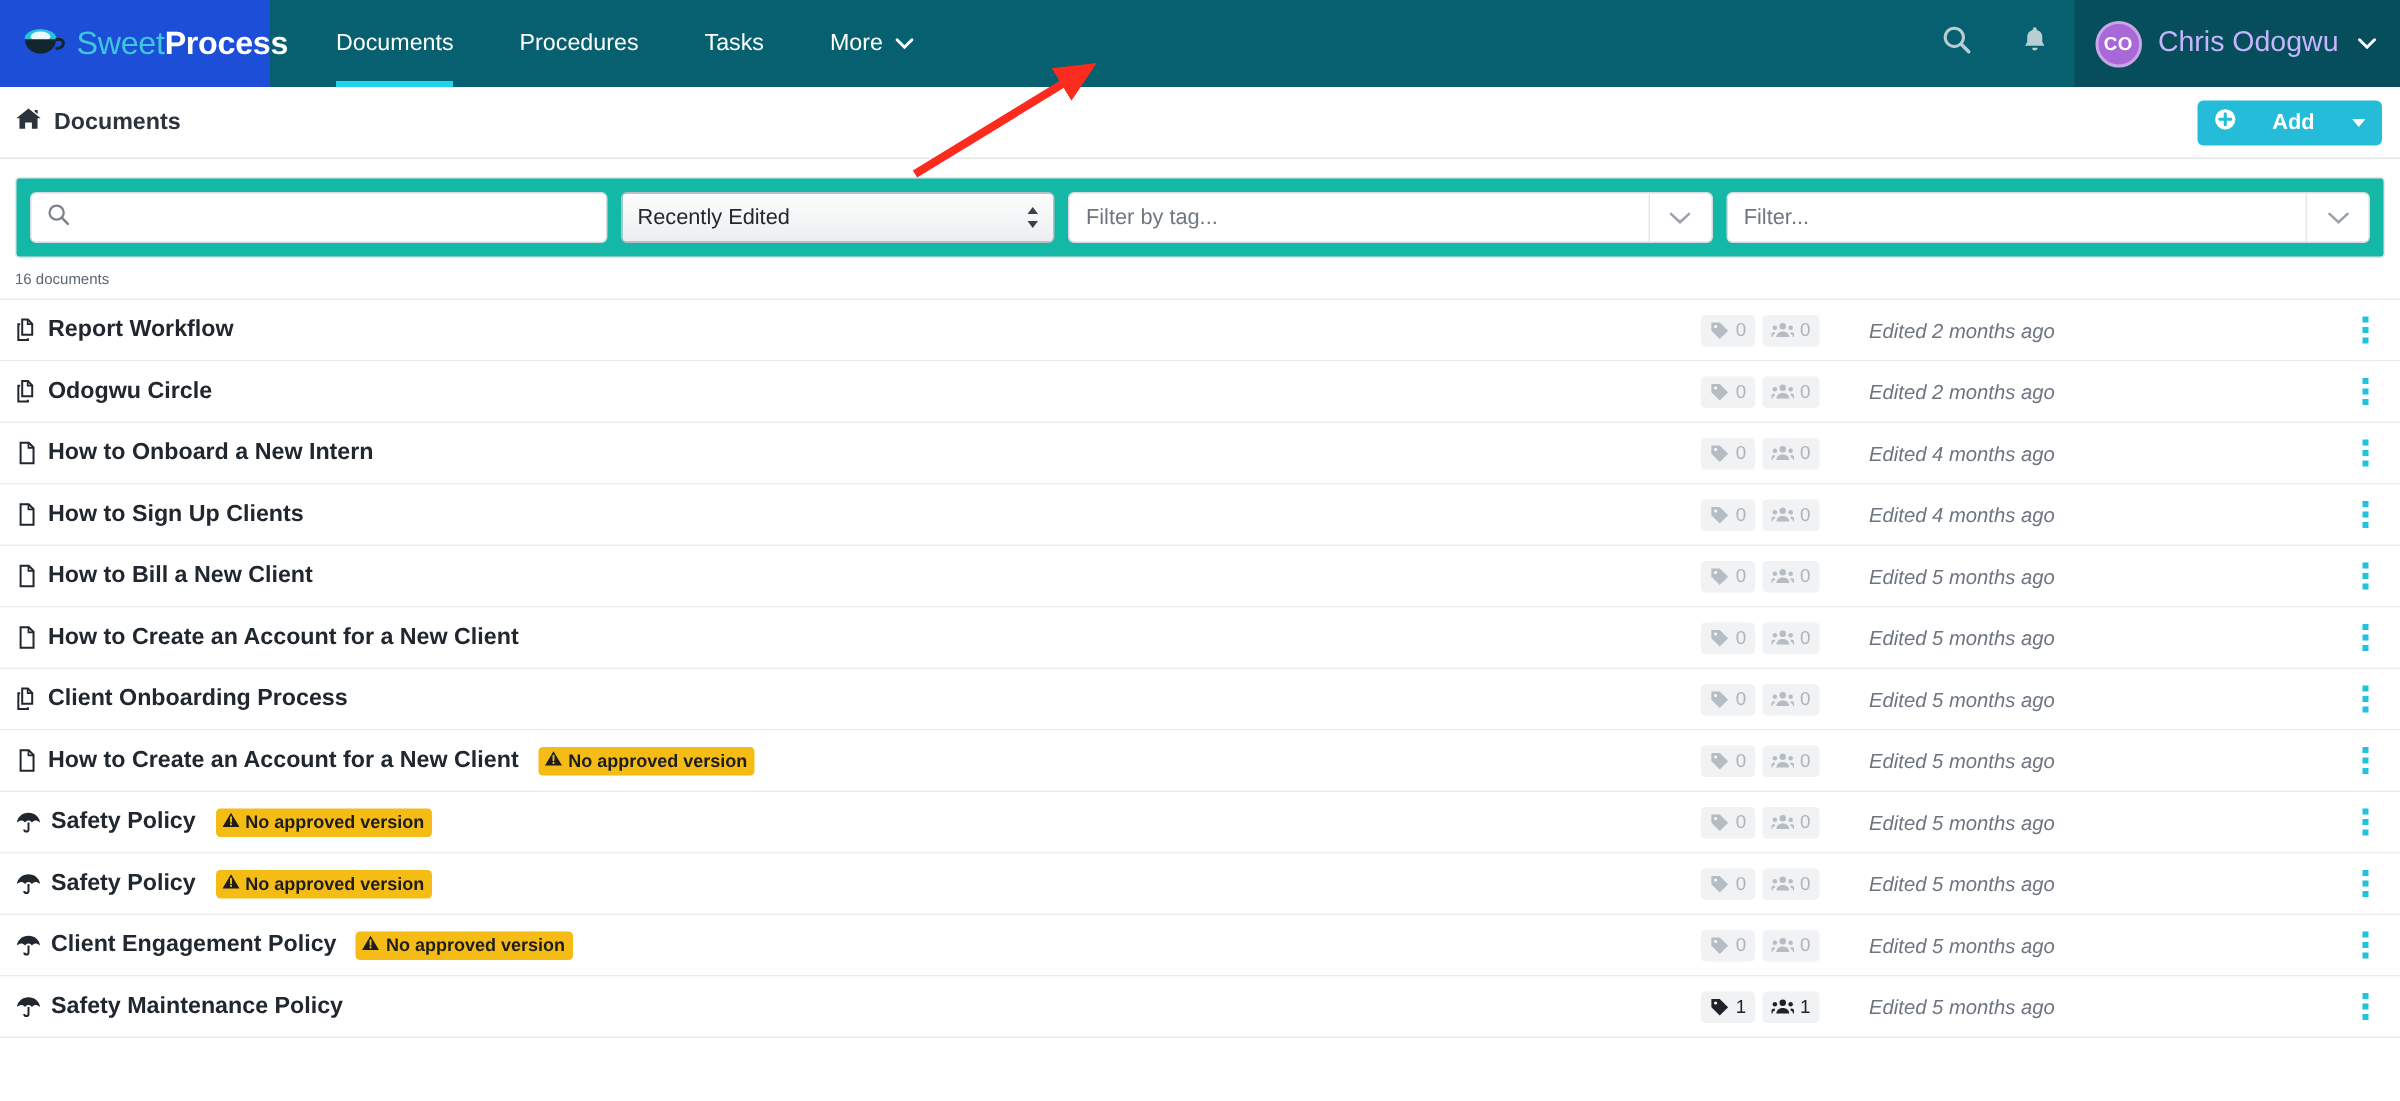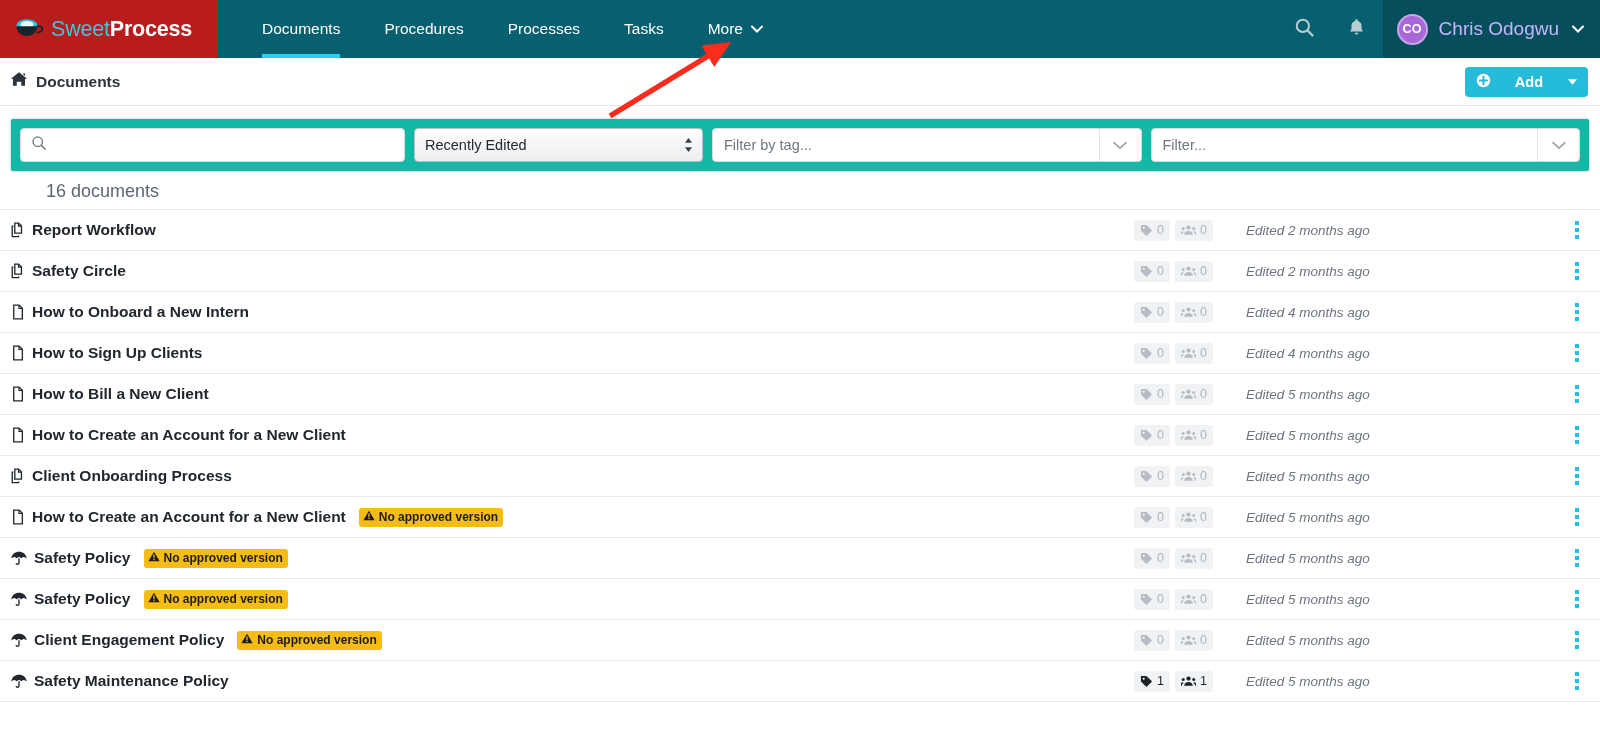--- a/index.html
+++ b/index.html
@@ -12,22 +12,22 @@
 
   
   .topbar {
     position: relative;
     height: 58px;
     background: #066070;
     display: flex;
     align-items: stretch;
   }
   .logo-block {
-    width: 218px;
-    background: #b91c1c;
+    width: 180px;
+    background: #1d4ed8;
     display: flex;
     align-items: center;
     padding-left: 14px;
     gap: 7px;
   }
   .cup-icon { width: 30px; height: 24px; flex: none; }
   .logo-text { font-size: 21.5px; letter-spacing: -0.2px; white-space: nowrap; }
   .logo-text .sweet { color: #3fc5dd; font-weight: 400; }
   .logo-text .process { color: #ffffff; font-weight: 700; }
 
@@ -162,23 +162,22 @@
     min-width: 0;
   }
   .f-s2 .s2arrow {
     margin-left: auto;
     width: 42px; height: 100%;
     display: flex; align-items: center; justify-content: center;
     border-left: 1px solid #e4e7ea;
   }
 
   .doccount {
-    font-size: 18px; color: #5d6672;
+    font-size: 10px; color: #5d6672;
     padding: 9px 0 7px 10px;
-    margin-left: 36px;
   }
 
   
   .list { border-top: 1px solid #e9ebee; }
   .row {
     height: 41px;
     border-bottom: 1px solid #e9ebee;
     display: flex; 
     padding: 0 10px 0 10px;
     background: #ffffff;
@@ -258,23 +257,20 @@
       <span class="sweet">Sweet</span><span class="process">Process</span>
     </span>
   </div>
 
   <div class="nav">
     <div class="nav-item active">
       <span>Documents</span>
     </div>
     <div class="nav-item">
       <span>Procedures</span>
-    </div>
-    <div class="nav-item">
-      <span>Processes</span>
     </div>
     <div class="nav-item">
       <span>Tasks</span>
     </div>
     <div class="nav-item">
       <span>More</span>
       <span class="caret">
         <svg viewBox="0 0 12 8" width="12" height="8">
             <path d="M1 1.5 6 6.5 11 1.5" fill="none" stroke="#ffffff" stroke-width="2" stroke-linecap="round"></path>
           </svg>
@@ -426,21 +422,21 @@
       </div>
       <div class="row">
         <div class="row-title">
           <span class="tico">
             <svg viewBox="0 0 18 18" width="16" height="16">
               <path d="M5.4 1.2h4.3l3.2 3.2v8.2H5.4z" fill="none" stroke="#21272e" stroke-width="1.5"></path>
               <path d="M9.5 1.4v3.2h3.2" fill="none" stroke="#21272e" stroke-width="1.3"></path>
               <path d="M3.9 4.6H2.5v11.9h7.2v-1.4" fill="none" stroke="#21272e" stroke-width="1.5"></path>
             </svg>
           </span>
-          <span>Safety Circle</span>
+          <span>Odogwu Circle</span>
         </div>
         <div class="meta">
           <span class="pill">
             <span>
               <svg viewBox="0 0 14 14" width="13" height="13">
                 <path d="M1 1h6l6 6-6 6-6-6z" fill="#b6bcc4"></path>
                 <circle cx="4" cy="4" r="1.1" fill="#ffffff"></circle>
               </svg>
             </span>
             <span>0</span>

